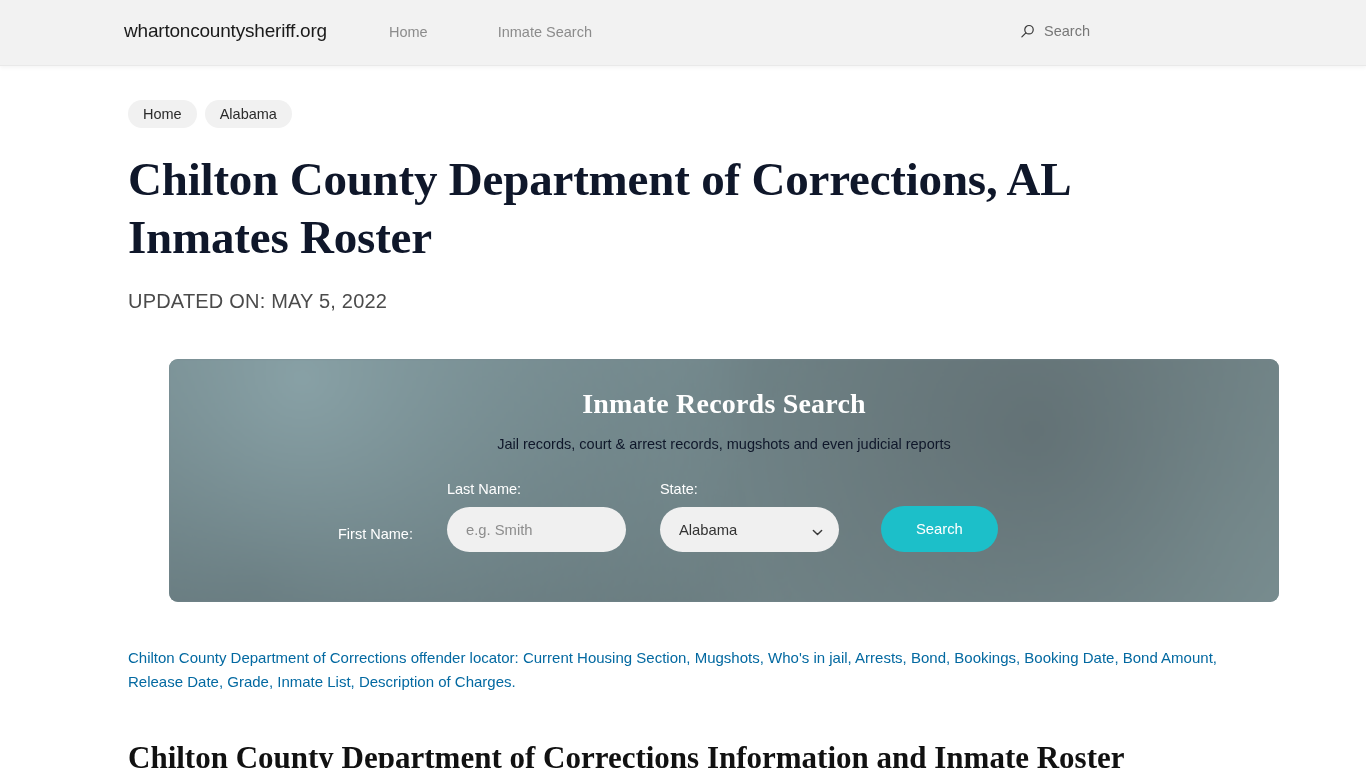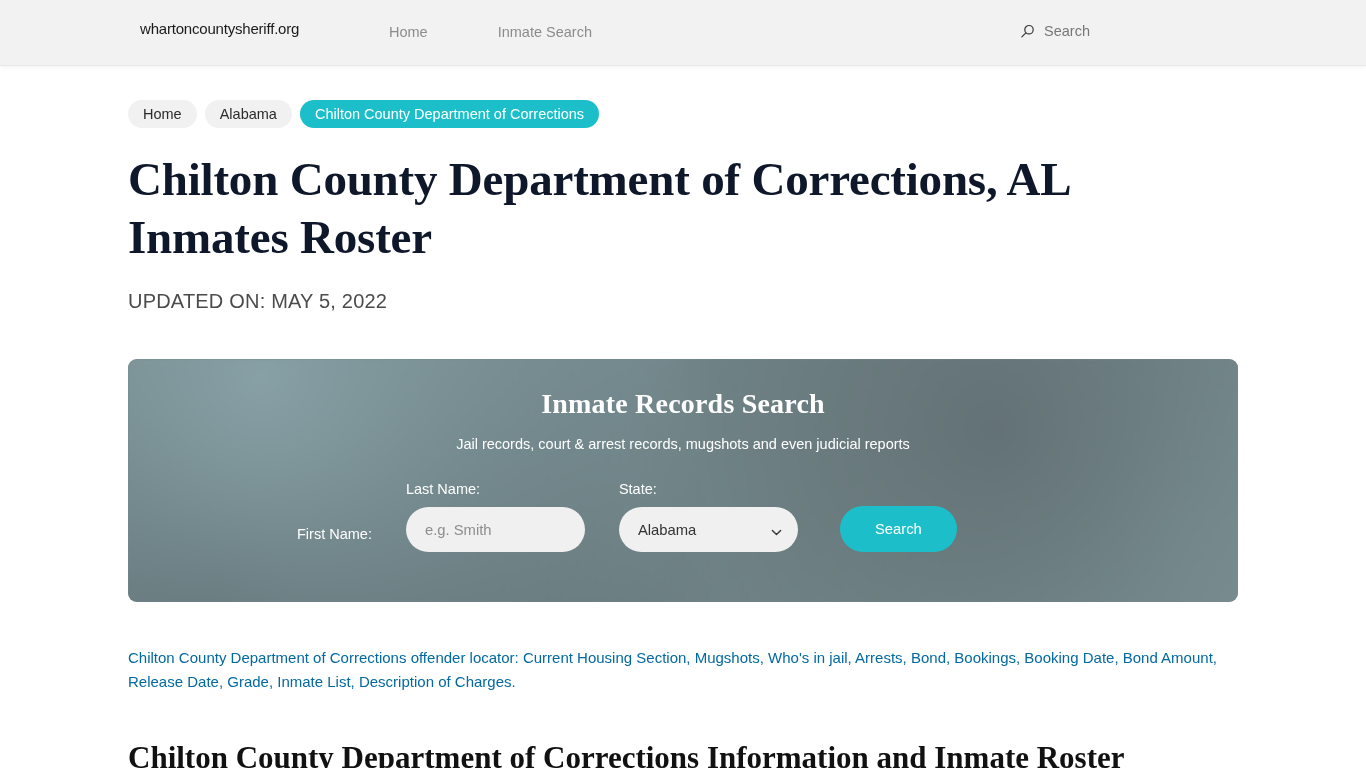--- a/index.html
+++ b/index.html
@@ -18,23 +18,23 @@
     height: 66px;
     background: #f2f2f2;
     border-bottom: 1px solid #e9e9e9;
     box-shadow: 0 2px 4px rgba(0,0,0,0.045);
     display: flex;
     align-items: center;
     z-index: 5;
   }
   .brand {
     position: absolute;
-    left: 140px;
+    left: 124px;
     top: 20px;
-    font-size: 15px;
+    font-size: 19px;
     color: #1b1b1b;
     letter-spacing: -0.2px;
     text-decoration: none;
     white-space: nowrap;
   }
   .nav {
     position: absolute;
     left: 389px;
     top: 24px;
     display: flex;
@@ -121,20 +121,21 @@
 
   
   .search-panel {
     position: relative;
     margin-top: 46px;
     width: 1110px;
     height: 243px;
     border-radius: 9px;
     overflow: hidden;
     background: #75888d;
+    margin-left: 41px;
   }
   .search-panel .bg {
     position: absolute;
     inset: 0;
     background:
       radial-gradient(circle at 12% 8%, rgba(138,163,168,0.95) 0%, rgba(138,163,168,0) 45%),
       radial-gradient(circle at 78% 30%, rgba(96,110,114,0.85) 0%, rgba(96,110,114,0) 42%),
       radial-gradient(circle at 95% 72%, rgba(128,150,152,0.85) 0%, rgba(128,150,152,0) 45%),
       radial-gradient(circle at 8% 92%, rgba(74,88,92,0.9) 0%, rgba(74,88,92,0) 48%),
       radial-gradient(circle at 48% 55%, rgba(120,142,146,0.55) 0%, rgba(120,142,146,0) 55%),
@@ -150,21 +151,21 @@
     font-family: "Liberation Serif", serif;
     font-weight: bold;
     font-size: 28px;
     color: #ffffff;
     text-align: center;
     padding-top: 29px;
     letter-spacing: 0.2px;
   }
   .panel-sub {
     font-size: 14.5px;
-    color: #ffffff;
+    color: #0f172a;
     text-align: center;
     margin-top: 16px;
   }
   .form-row {
     display: flex;
     align-items: flex-end;
     gap: 16px;
     padding-left: 169px;
     margin-top: 29px;
   }
@@ -265,21 +266,20 @@
     <span class="slabel">Search</span>
   </div>
 </header>
 
 <main class="page">
   <div class="container">
 
     <div class="breadcrumb">
       <a class="crumb" href="#">Home</a>
       <a class="crumb" href="#">Alabama</a>
-      <a class="crumb active" href="#">Chilton County Department of Corrections</a>
     </div>
 
     <h1 class="page-title">Chilton County Department of Corrections, AL Inmates Roster</h1>
     <div class="updated">UPDATED ON: MAY 5, 2022</div>
 
     <section class="search-panel">
       <div class="bg"></div>
       <div class="inner">
         <div class="panel-title">Inmate Records Search</div>
         <div class="panel-sub">Jail records, court &amp; arrest records, mugshots and even judicial reports</div>

